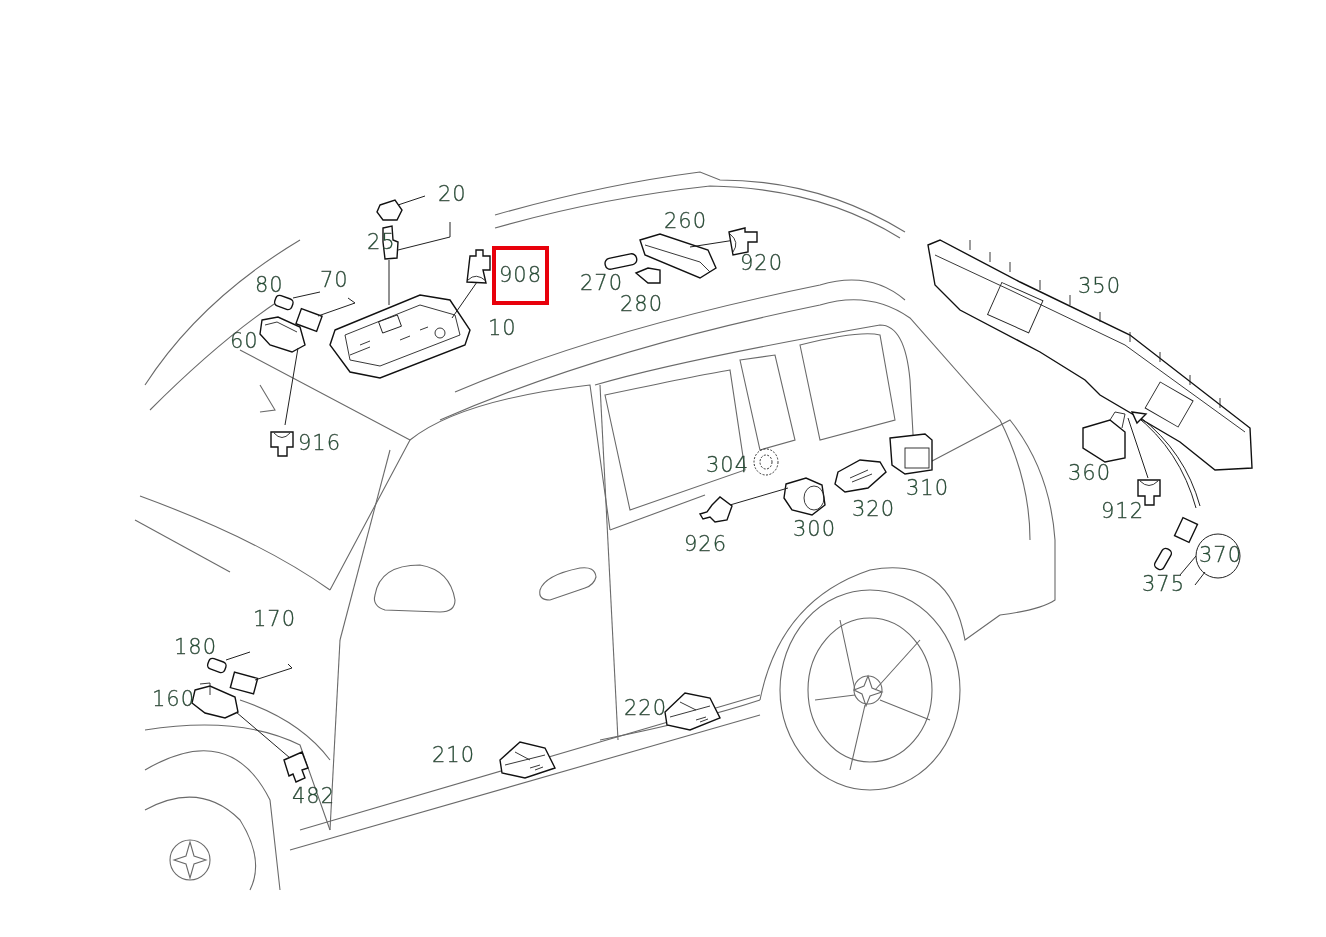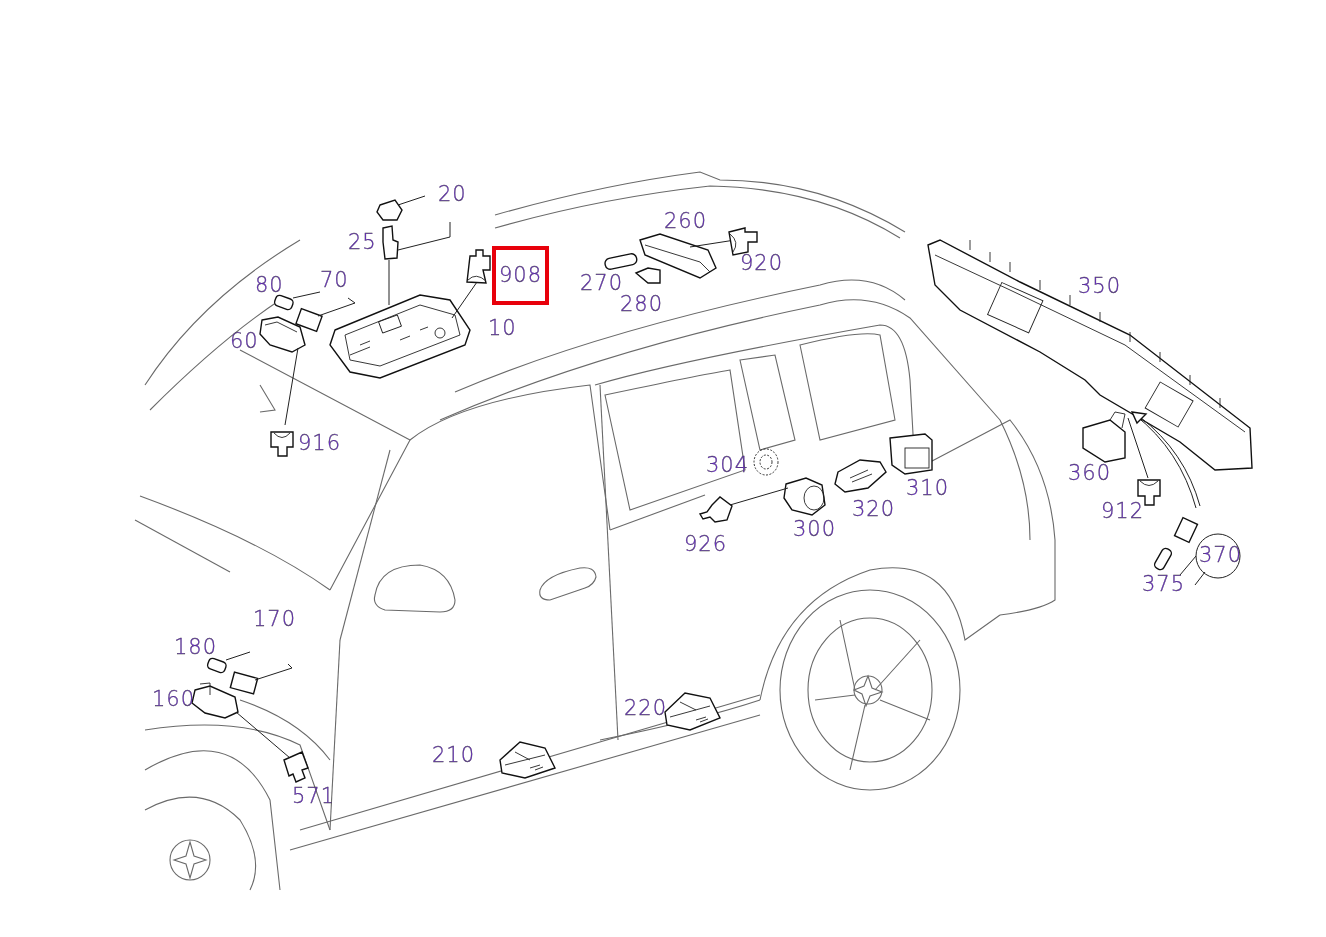--- a/index.html
+++ b/index.html
@@ -1,18 +1,18 @@
 <!DOCTYPE html>
 <html><head>
 <meta charset="utf-8">
 <style>
   html,body{margin:0;padding:0;background:#ffffff;}
   body{width:1326px;height:937px;position:relative;overflow:hidden;font-family:"DejaVu Sans",sans-serif;}
   #canvas{position:absolute;left:0;top:0;width:1326px;height:937px;}
-  .lbl{position:absolute;font-family:"DejaVu Sans",sans-serif;font-size:21px;font-weight:200;color:#6d28d9;letter-spacing:1px;line-height:1;white-space:nowrap;
+  .lbl{position:absolute;font-family:"DejaVu Sans",sans-serif;font-size:21px;font-weight:200;color:#14532d;letter-spacing:1px;line-height:1;white-space:nowrap;
        -webkit-text-stroke:0.3px #444;}
   .lbl.clk{cursor:pointer;}
   .hl{outline:4px solid #e8000b;outline-offset:0px;padding:15px 3px;background:#fff;}
   svg .body{fill:none;stroke:#6a6a6a;stroke-width:1.1;}
   svg .part{fill:#fff;stroke:#111;stroke-width:1.4;}
   svg .detail{fill:none;stroke:#222;stroke-width:0.9;}
   svg .lead{fill:none;stroke:#222;stroke-width:1;}
 </style>
 </head>
 <body>
@@ -204,21 +204,21 @@
     <path class="detail" d="M505 765 L545 755 M515 752 L530 760 M530 768 l10 -3 M535 770 l8 -3"></path>
   </g>
   <g>
     <path class="part" d="M665 712 L685 693 L710 698 L720 718 L690 730 L667 725 Z"></path>
     <path class="detail" d="M670 717 L710 706 M680 702 L696 710 M696 720 l10 -3 M700 722 l8 -3"></path>
   </g>
 </svg>
 
 
 <div class="lbl clk" style="left:438px;top:184px">20</div>
-<div class="lbl clk" style="left:348px;top:232px">25</div>
+<div class="lbl clk" style="left:367px;top:232px">25</div>
 <div class="lbl clk hl" style="left:496px;top:250px">908</div>
 <div class="lbl clk" style="left:255px;top:275px">80</div>
 <div class="lbl clk" style="left:320px;top:270px">70</div>
 <div class="lbl clk" style="left:488px;top:318px">10</div>
 <div class="lbl clk" style="left:230px;top:331px">60</div>
 <div class="lbl clk" style="left:298px;top:433px">916</div>
 <div class="lbl clk" style="left:664px;top:211px">260</div>
 <div class="lbl clk" style="left:740px;top:253px">920</div>
 <div class="lbl clk" style="left:580px;top:273px">270</div>
 <div class="lbl clk" style="left:620px;top:294px">280</div>
@@ -230,14 +230,14 @@
 <div class="lbl clk" style="left:684px;top:534px">926</div>
 <div class="lbl clk" style="left:1068px;top:463px">360</div>
 <div class="lbl clk" style="left:1101px;top:501px">912</div>
 <div class="lbl clk" style="left:1199px;top:545px">370</div>
 <div class="lbl clk" style="left:1142px;top:574px">375</div>
 <div class="lbl clk" style="left:174px;top:637px">180</div>
 <div class="lbl clk" style="left:253px;top:609px">170</div>
 <div class="lbl clk" style="left:152px;top:689px">160</div>
 <div class="lbl clk" style="left:624px;top:698px">220</div>
 <div class="lbl clk" style="left:432px;top:745px">210</div>
-<div class="lbl clk" style="left:292px;top:786px">571</div>
+<div class="lbl clk" style="left:292px;top:786px">482</div>
 </div>
 
 </body></html>

